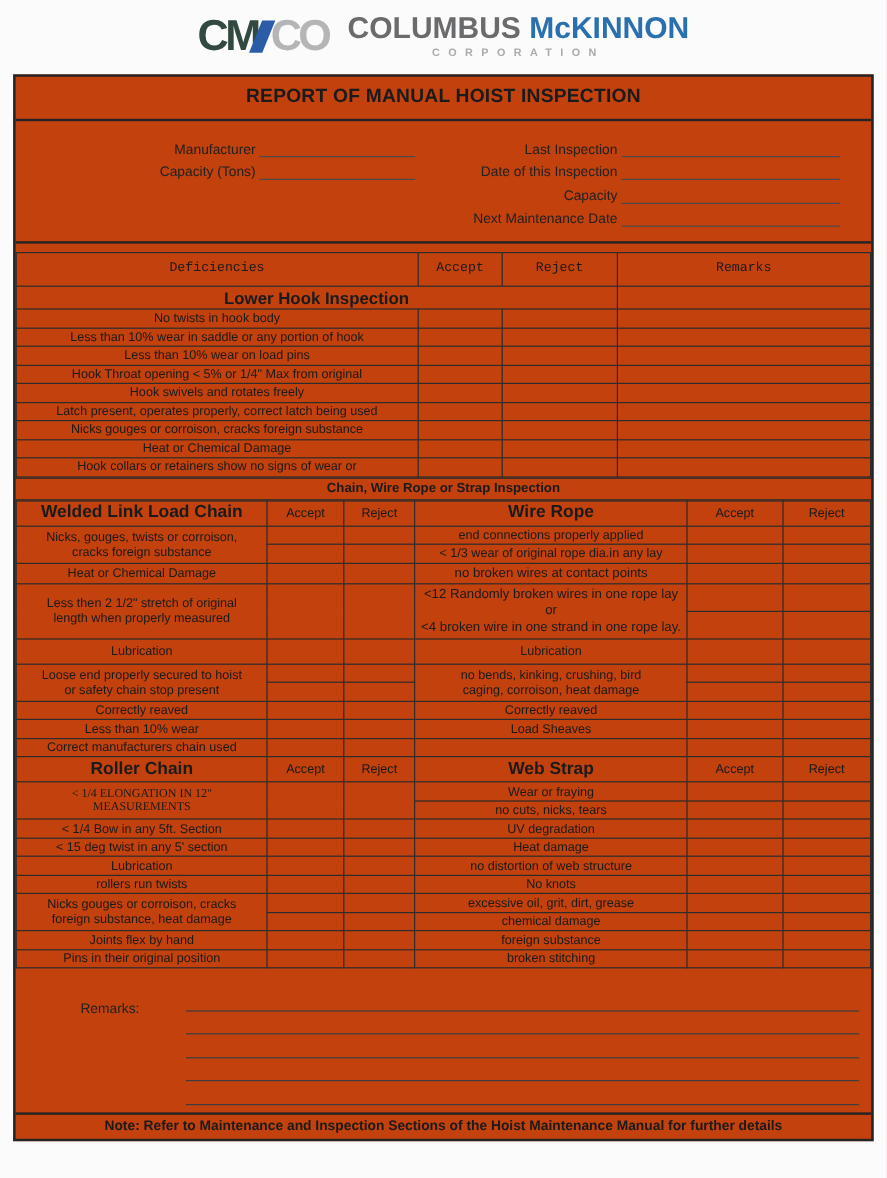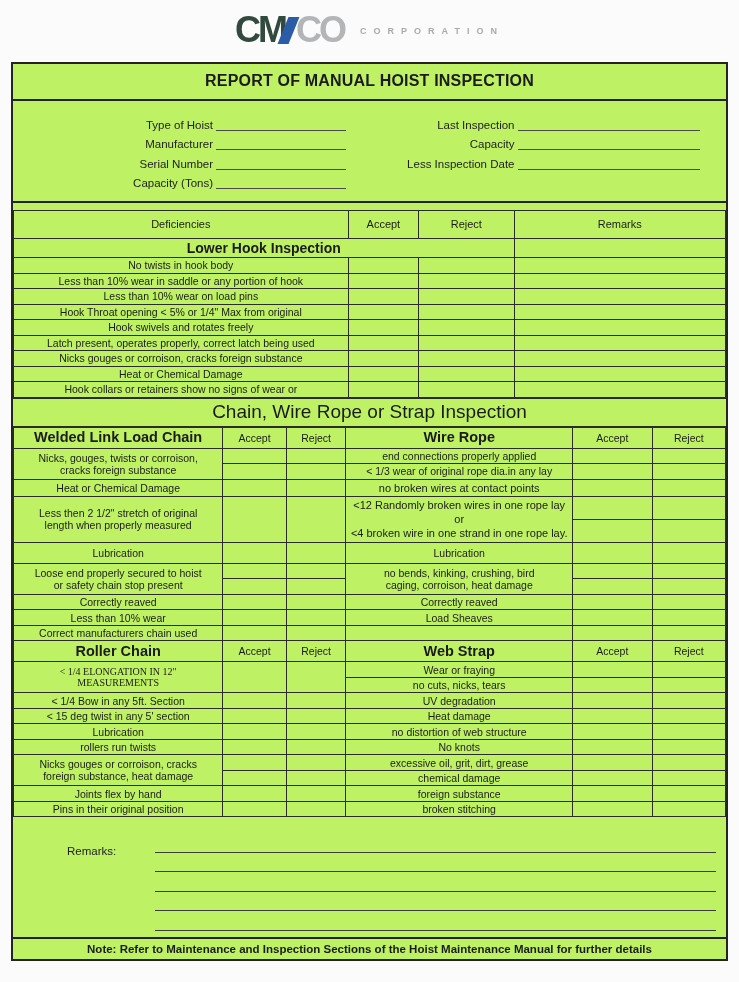--- a/index.html
+++ b/index.html
@@ -8,39 +8,39 @@
   .brand-row{height:60px;display:flex;align-items:center;justify-content:center;gap:16px;}
   .logo{display:flex;align-items:center;font-weight:bold;font-size:36px;letter-spacing:-3px;line-height:1;}
   .logo-cm{color:#32493f;}
   .logo-co{color:#b4b5b7;margin-left:2px;text-align:center;}
   .logo-slash{display:inline-block;width:11px;height:27px;background:#2b5ca8;transform:skewX(-22deg);margin:0 0 0 -2px;}
   .company-name{font-size:25px;font-weight:bold;letter-spacing:0;line-height:1.05;}
   .c-gray{color:#6a6b6d;}
   .c-blue{color:#2a6fae;}
   .company-sub{font-size:9px;letter-spacing:7px;color:#a9aaac;text-align:center;font-weight:bold;margin-top:2px;}
   
-  .main-box{margin:2px 11px 0 11px;border:2px solid #242424;background:#bef264;}
+  .main-box{margin:2px 11px 0 11px;border:2px solid #242424;background:#c2410c;}
   .form-title{text-align:center;font-weight:bold;font-size:16px;padding:8px 0 9px 0;border-bottom:2px solid #242424;letter-spacing:.2px;}
   
   .fields{display:flex;padding:10px 0 12px 0;border-bottom:2px solid #242424;}
   .fields-col{width:50%;box-sizing:border-box;}
   .field-row{display:flex;align-items:flex-end;height:19.5px;font-size:11.5px;}
   .field-label{text-align:right;white-space:nowrap;padding-right:3px;color:#222;}
   .col-left .field-label{width:200px;}
   .col-left .field-line{flex:1;margin-right:24px;}
   .col-right .field-label{width:145px;}
   .col-right .field-line{flex:1;margin-right:26px;}
   .field-line{border-bottom:1.5px solid #4a4a4a;height:13px;}
   .gap{height:7px;}
   
   table{width:100%;border-collapse:collapse;table-layout:fixed;}
   td{border:1px solid #2c2c2c;font-size:10.5px;text-align:center;padding:1px 2px;height:15.5px;line-height:1.15;vertical-align:middle;box-sizing:border-box;overflow:hidden;}
-  .tblA .hdr td{height:28px;font-size:11px;}
+  .tblA .hdr td{height:28px;font-size:11px;font-family:Liberation Mono, monospace;}
   .sec-row td{font-weight:bold;font-size:14px;height:18px;margin-left:41px;}
-  .sec-head{border-top:1px solid #2c2c2c;border-bottom:1px solid #2c2c2c;font-weight:normal;font-size:19px;text-align:center;padding:2px 0 3px 0;}
+  .sec-head{border-top:1px solid #2c2c2c;border-bottom:1px solid #2c2c2c;font-weight:bold;font-size:11px;text-align:center;padding:2px 0 3px 0;}
   .subt{font-weight:bold;font-size:14.5px;}
   .hdr2 td{height:21px;}
   .pre{white-space:pre-line;}
   .small{font-size:11px;line-height:1.3;}
   .serif{font-family:"Liberation Serif",serif;font-size:10px;}
   .lub td{height:21px;}
   
   .remarks{height:104px;position:relative;}
   .remarks-label{position:absolute;left:54px;top:12px;font-size:11.5px;color:#222;}
   .remarks-lines{margin:16px 10px 0 142px;}
@@ -52,58 +52,58 @@
 
 <div class="page">
 
   <div class="brand-row">
     <div class="logo">
       <span class="logo-cm">CM</span>
       <span class="logo-slash"></span>
       <span class="logo-co">CO</span>
     </div>
     <div class="company">
+      <div class="company-name">
+        <span class="c-gray">COLUMBUS</span>
+        <span class="c-blue">McKINNON</span>
+      </div>
       <div class="company-sub">CORPORATION</div>
     </div>
   </div>
 
   <div class="main-box">
 
     <div class="form-title">REPORT OF MANUAL HOIST INSPECTION</div>
 
     <div class="fields">
       <div class="fields-col col-left">
         <div class="field-row">
-            <span class="field-label">Type of Hoist</span>
-            <span class="field-line"></span>
-          </div>
-        <div class="field-row">
             <span class="field-label">Manufacturer</span>
-            <span class="field-line"></span>
-          </div>
-        <div class="field-row">
-            <span class="field-label">Serial Number</span>
             <span class="field-line"></span>
           </div>
         <div class="field-row">
             <span class="field-label">Capacity (Tons)</span>
             <span class="field-line"></span>
           </div>
       </div>
       <div class="fields-col col-right">
         <div class="field-row">
             <span class="field-label">Last Inspection</span>
             <span class="field-line"></span>
           </div>
         <div class="field-row">
+            <span class="field-label">Date of this Inspection</span>
+            <span class="field-line"></span>
+          </div>
+        <div class="field-row">
             <span class="field-label">Capacity</span>
             <span class="field-line"></span>
           </div>
         <div class="field-row">
-            <span class="field-label">Less Inspection Date</span>
+            <span class="field-label">Next Maintenance Date</span>
             <span class="field-line"></span>
           </div>
       </div>
     </div>
 
     <div class="gap"></div>
 
     <table class="tblA">
       <colgroup>
           <col style="width:47%">

